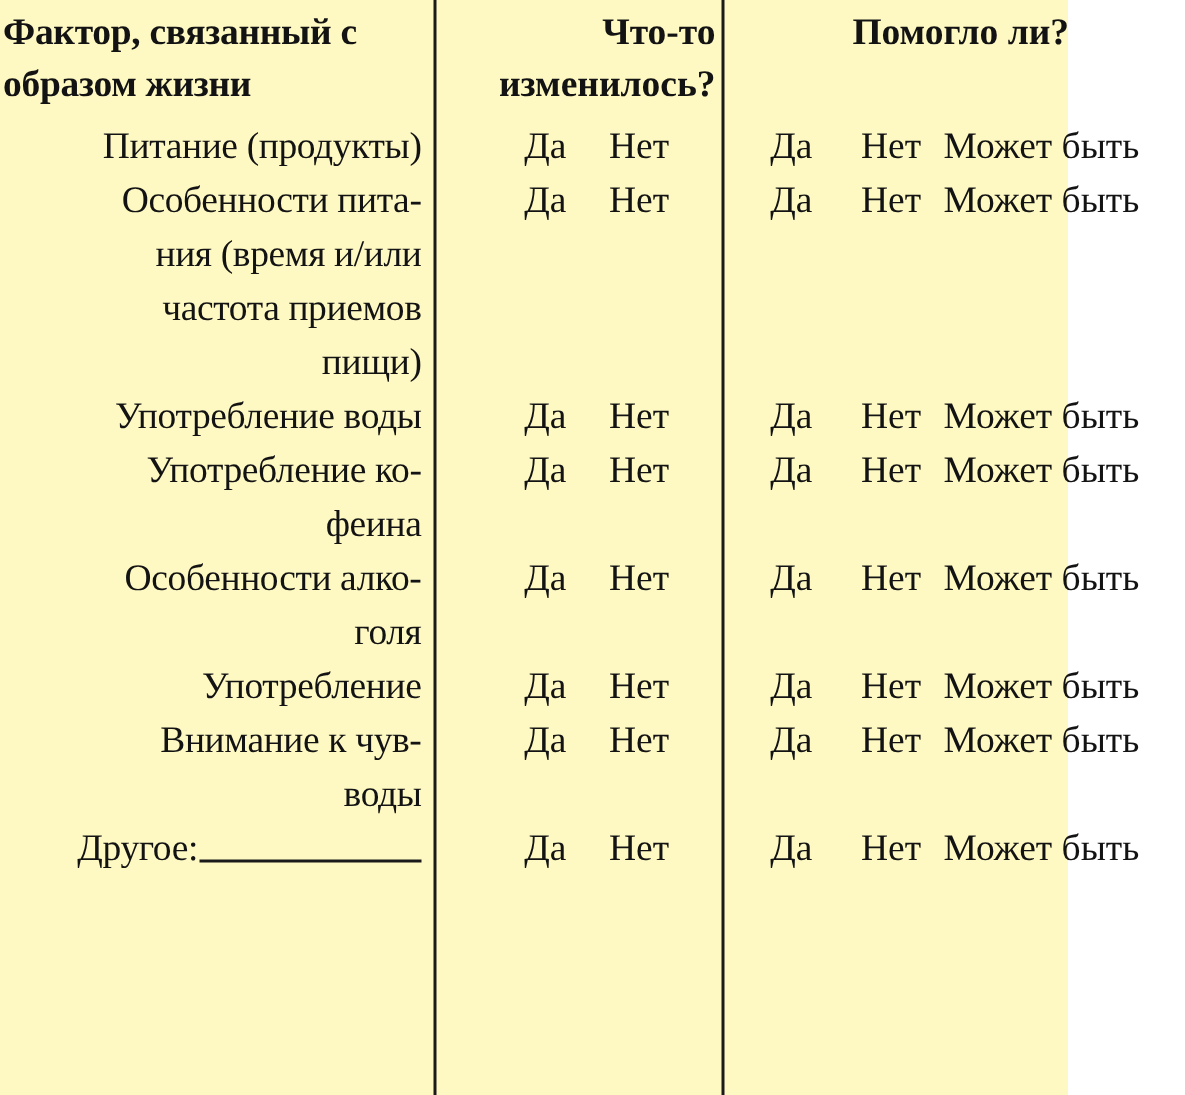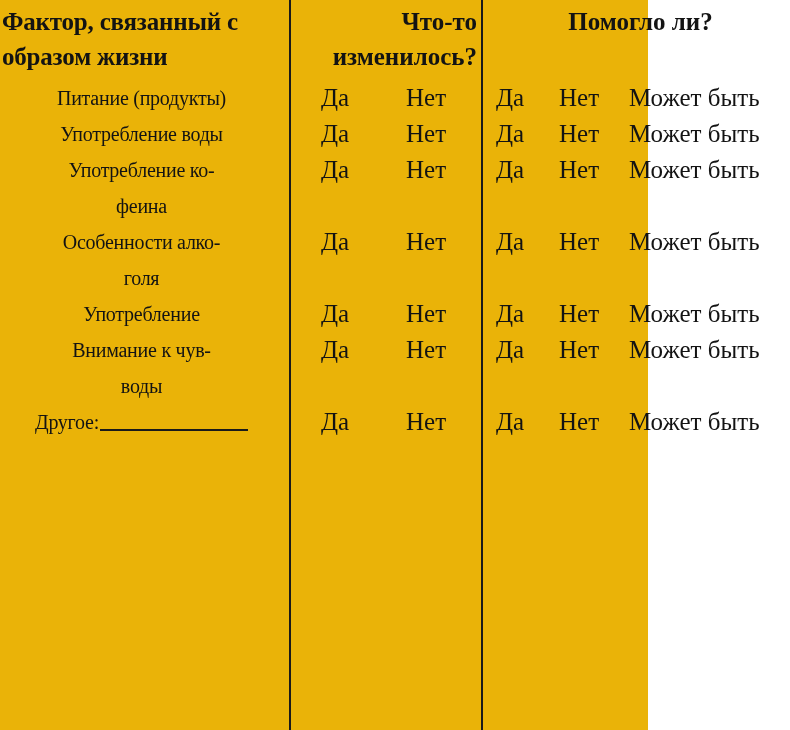--- a/index.html
+++ b/index.html
@@ -10,23 +10,23 @@
   body {
     width: 790px;
     height: 730px;
     font-family: "Liberation Serif", "DejaVu Serif", serif;
     color: #131313;
     overflow: hidden;
   }
 
   #sheet {
     position: relative;
-    width: 648px;
+    width: 712px;
     height: 730px;
-    background: #eab308;
+    background: #fef9c3;
   }
 
   
   .vrule {
     position: absolute;
     top: 0;
     bottom: 0;
     width: 2px;
     background: #1a1a1a;
   }
@@ -69,41 +69,42 @@
     padding-left: 10px !important;
     padding-right: 4px !important;
   }
   .hdr-helped {
     text-align: center;
     padding-left: 10px !important;
   }
 
   
   .factor {
-    font-size: 20px;
+    font-size: 25px;
     line-height: 36px;
-    text-align: center;
+    text-align: right;
     padding-left: 2px !important;
     padding-right: 8px !important;
     letter-spacing: -0.25px;
     white-space: pre-line;
   }
   .ans {
     font-size: 25px;
     line-height: 36px;
     white-space: nowrap;
   }
   .ans-changed {
     padding-left: 10px !important;
   }
   .ans-helped {
     padding-left: 10px !important;
   }
   .opt {
     display: inline-block;
+    text-align: center;
   }
   
   .ans-changed .opt.o1 { width: 85px; padding-left: 22px; }
   .ans-changed .opt.o2 { padding-left: 0; }
   
   .ans-helped .opt.o1 { width: 63px; padding-left: 5px; }
   .ans-helped .opt.o2 { width: 70px; }
   .ans-helped .opt.o3 { }
 
   .blank-line {
@@ -137,20 +138,28 @@
         <th class="hdr hdr-helped">Помогло ли?</th>
       </tr>
     </thead>
     <tbody id="tbody">
         <tr>
           <td class="factor"><span>Питание (продукты)</span></td>
           <td class="ans ans-changed"><span class="opt o1">Да</span><span class="opt o2">Нет</span></td>
           <td class="ans ans-helped"><span class="opt o1">Да</span><span class="opt o2">Нет</span><span class="opt o3">Может быть</span></td>
         </tr>
         <tr>
+          <td class="factor"><span>Особенности пита-
+ния (время и/или
+частота приемов
+пищи)</span></td>
+          <td class="ans ans-changed"><span class="opt o1">Да</span><span class="opt o2">Нет</span></td>
+          <td class="ans ans-helped"><span class="opt o1">Да</span><span class="opt o2">Нет</span><span class="opt o3">Может быть</span></td>
+        </tr>
+        <tr>
           <td class="factor"><span>Употребление воды</span></td>
           <td class="ans ans-changed"><span class="opt o1">Да</span><span class="opt o2">Нет</span></td>
           <td class="ans ans-helped"><span class="opt o1">Да</span><span class="opt o2">Нет</span><span class="opt o3">Может быть</span></td>
         </tr>
         <tr>
           <td class="factor"><span>Употребление ко-
 феина</span></td>
           <td class="ans ans-changed"><span class="opt o1">Да</span><span class="opt o2">Нет</span></td>
           <td class="ans ans-helped"><span class="opt o1">Да</span><span class="opt o2">Нет</span><span class="opt o3">Может быть</span></td>
         </tr>

